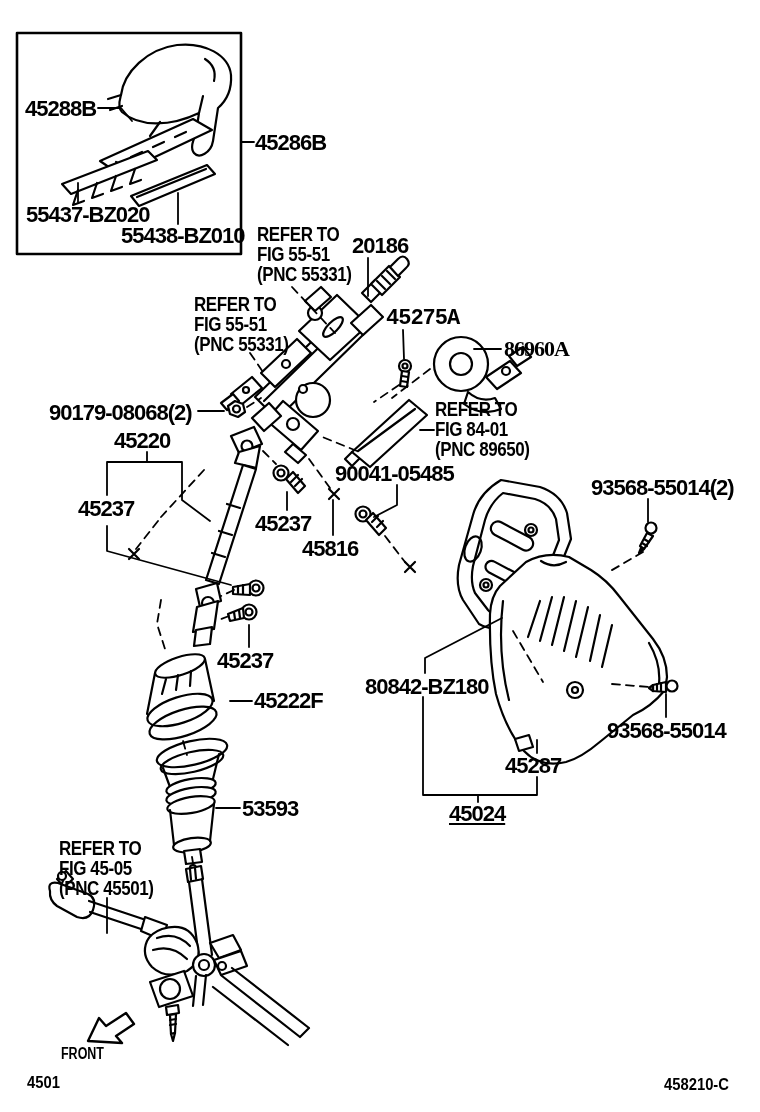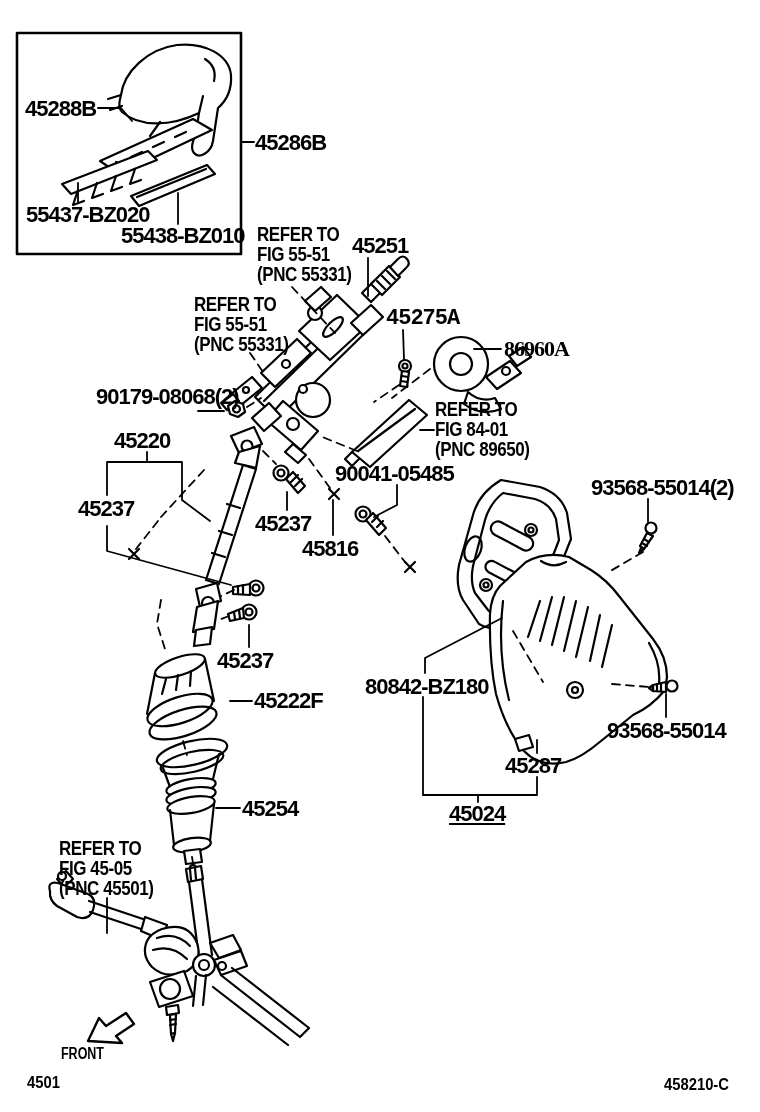--- a/index.html
+++ b/index.html
@@ -248,34 +248,34 @@
       </div>
       <div class="label part" style="left: 121px; top: 223px;">
         <div>55438-BZ010</div>
       </div>
       <div class="label note" style="left: 257px; top: 224px;">
         <div>REFER TO</div>
         <div>FIG 55-51</div>
         <div>(PNC 55331)</div>
       </div>
       <div class="label part" style="left: 352px; top: 233px;">
-        <div>45251</div>
+        <div>20186</div>
       </div>
       <div class="label note" style="left: 194px; top: 294px;">
         <div>REFER TO</div>
         <div>FIG 55-51</div>
         <div>(PNC 55331)</div>
       </div>
       <div class="label part" style="left: 386px; top: 306px; font-family: Liberation Mono, monospace;">
         <div>45275A</div>
       </div>
       <div class="label part" style="left: 504px; top: 336px; font-family: Liberation Serif, serif;">
         <div>86960A</div>
       </div>
-      <div class="label part" style="left: 49px; top: 384px; margin-left: 47px;">
+      <div class="label part" style="left: 49px; top: 400px;">
         <div>90179-08068(2)</div>
       </div>
       <div class="label note" style="left: 435px; top: 399px;">
         <div>REFER TO</div>
         <div>FIG 84-01</div>
         <div>(PNC 89650)</div>
       </div>
       <div class="label part" style="left: 114px; top: 428px; text-align: right;">
         <div>45220</div>
       </div>
@@ -306,21 +306,21 @@
       <div class="label part" style="left: 607px; top: 718px;">
         <div>93568-55014</div>
       </div>
       <div class="label part" style="left: 505px; top: 753px;">
         <div>45287</div>
       </div>
       <div class="label part" style="left: 449px; top: 801px; text-decoration: underline;">
         <div>45024</div>
       </div>
       <div class="label part" style="left: 242px; top: 796px;">
-        <div>45254</div>
+        <div>53593</div>
       </div>
       <div class="label note" style="left: 59px; top: 838px;">
         <div>REFER TO</div>
         <div>FIG 45-05</div>
         <div>(PNC 45501)</div>
       </div>
     </div>
 
 <div class="label front" style="left:61px;top:1045px">FRONT</div>
 <div class="label footer" style="left:27px;top:1073px">4501</div>

